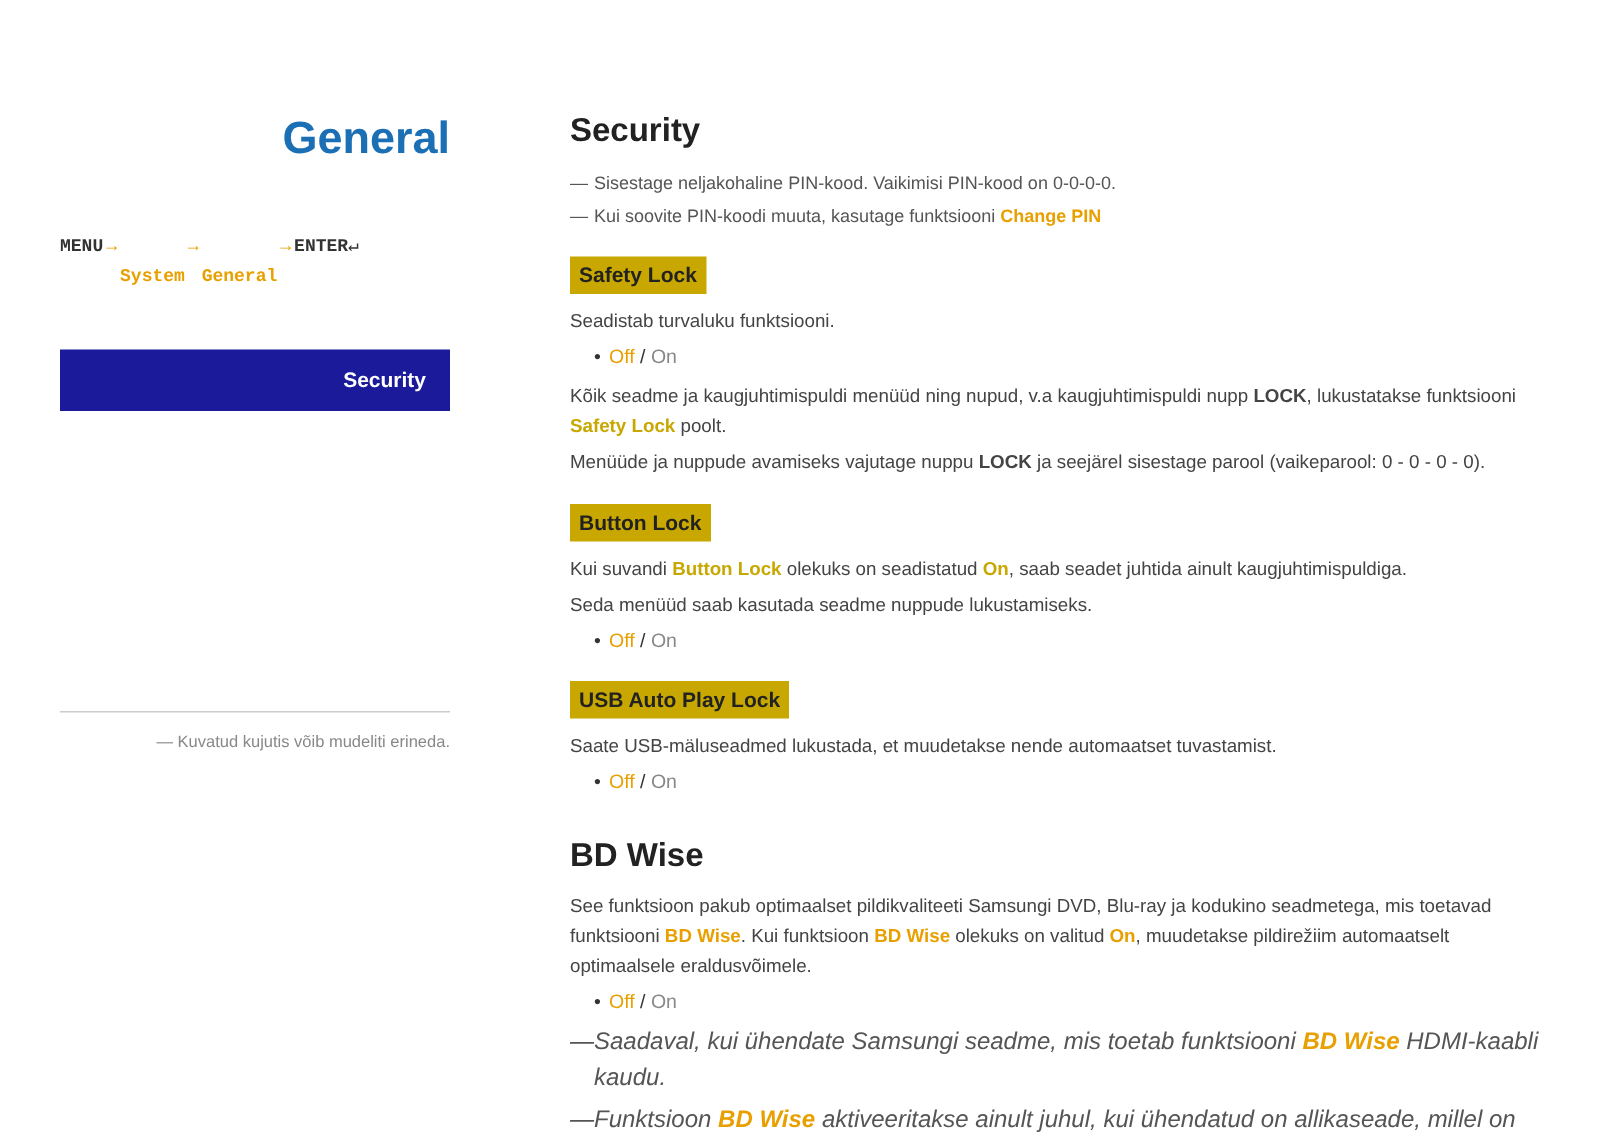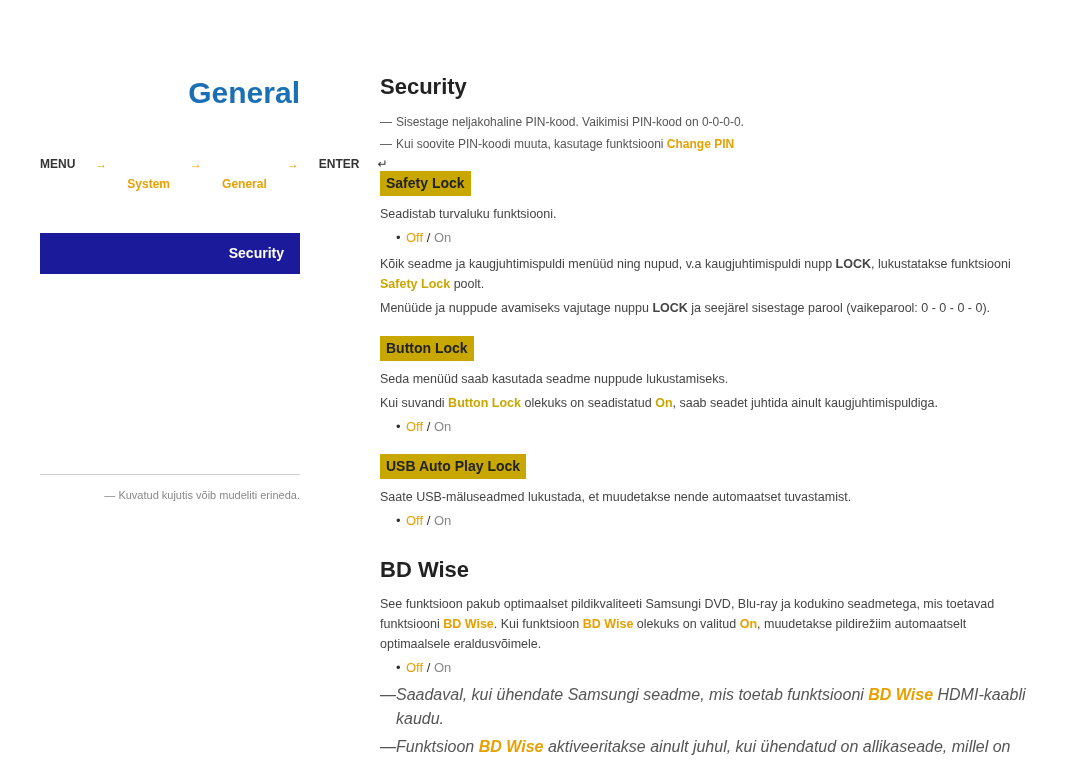--- a/index.html
+++ b/index.html
@@ -28,21 +28,22 @@
       font-weight: bold;
       color: #1a6fb5;
       margin-bottom: 20px;
     }
     .menu-path {
       font-size: 12px;
       color: #333;
       margin-bottom: 40px;
       display: flex;
       align-items: center;
-      gap: 18px;
+      gap: 0;
+      font-family: Liberation Mono, monospace;
     }
     .menu-path .menu-keyword {
       font-weight: bold;
     }
     .menu-path .arrow {
       color: #e8a000;
       margin: 0 2px;
     }
     .nav-item {
       background: #1a1a9a;
@@ -211,24 +212,24 @@
       <p class="desc-text">
         Kõik seadme ja kaugjuhtimispuldi menüüd ning nupud, v.a kaugjuhtimispuldi nupp <span class="bold-text">LOCK</span>, lukustatakse funktsiooni <span class="highlight-gold">Safety Lock</span> poolt.
       </p>
       <p class="desc-text">
         Menüüde ja nuppude avamiseks vajutage nuppu <span class="bold-text">LOCK</span> ja seejärel sisestage parool (vaikeparool: 0 - 0 - 0 - 0).
       </p>
     </div>
 
     <div class="subsection">
       <div class="subsection-title">Button Lock</div>
+      <p class="desc-text">
+        Kui suvandi <span class="highlight-gold bold-text">Button Lock</span> olekuks on seadistatud <span class="highlight-gold bold-text">On</span>, saab seadet juhtida ainult kaugjuhtimispuldiga.
+      </p>
       <p class="desc-text">Seda menüüd saab kasutada seadme nuppude lukustamiseks.</p>
-      <p class="desc-text">
-        Kui suvandi <span class="highlight-gold bold-text">Button Lock</span> olekuks on seadistatud <span class="highlight-gold bold-text">On</span>, saab seadet juhtida ainult kaugjuhtimispuldiga.
-      </p>
       <ul class="option-list">
         <li>
           <span class="opt-off">Off</span>
           <span> / </span>
           <span class="opt-on">On</span>
         </li>
       </ul>
     </div>
 
     <div class="subsection">

